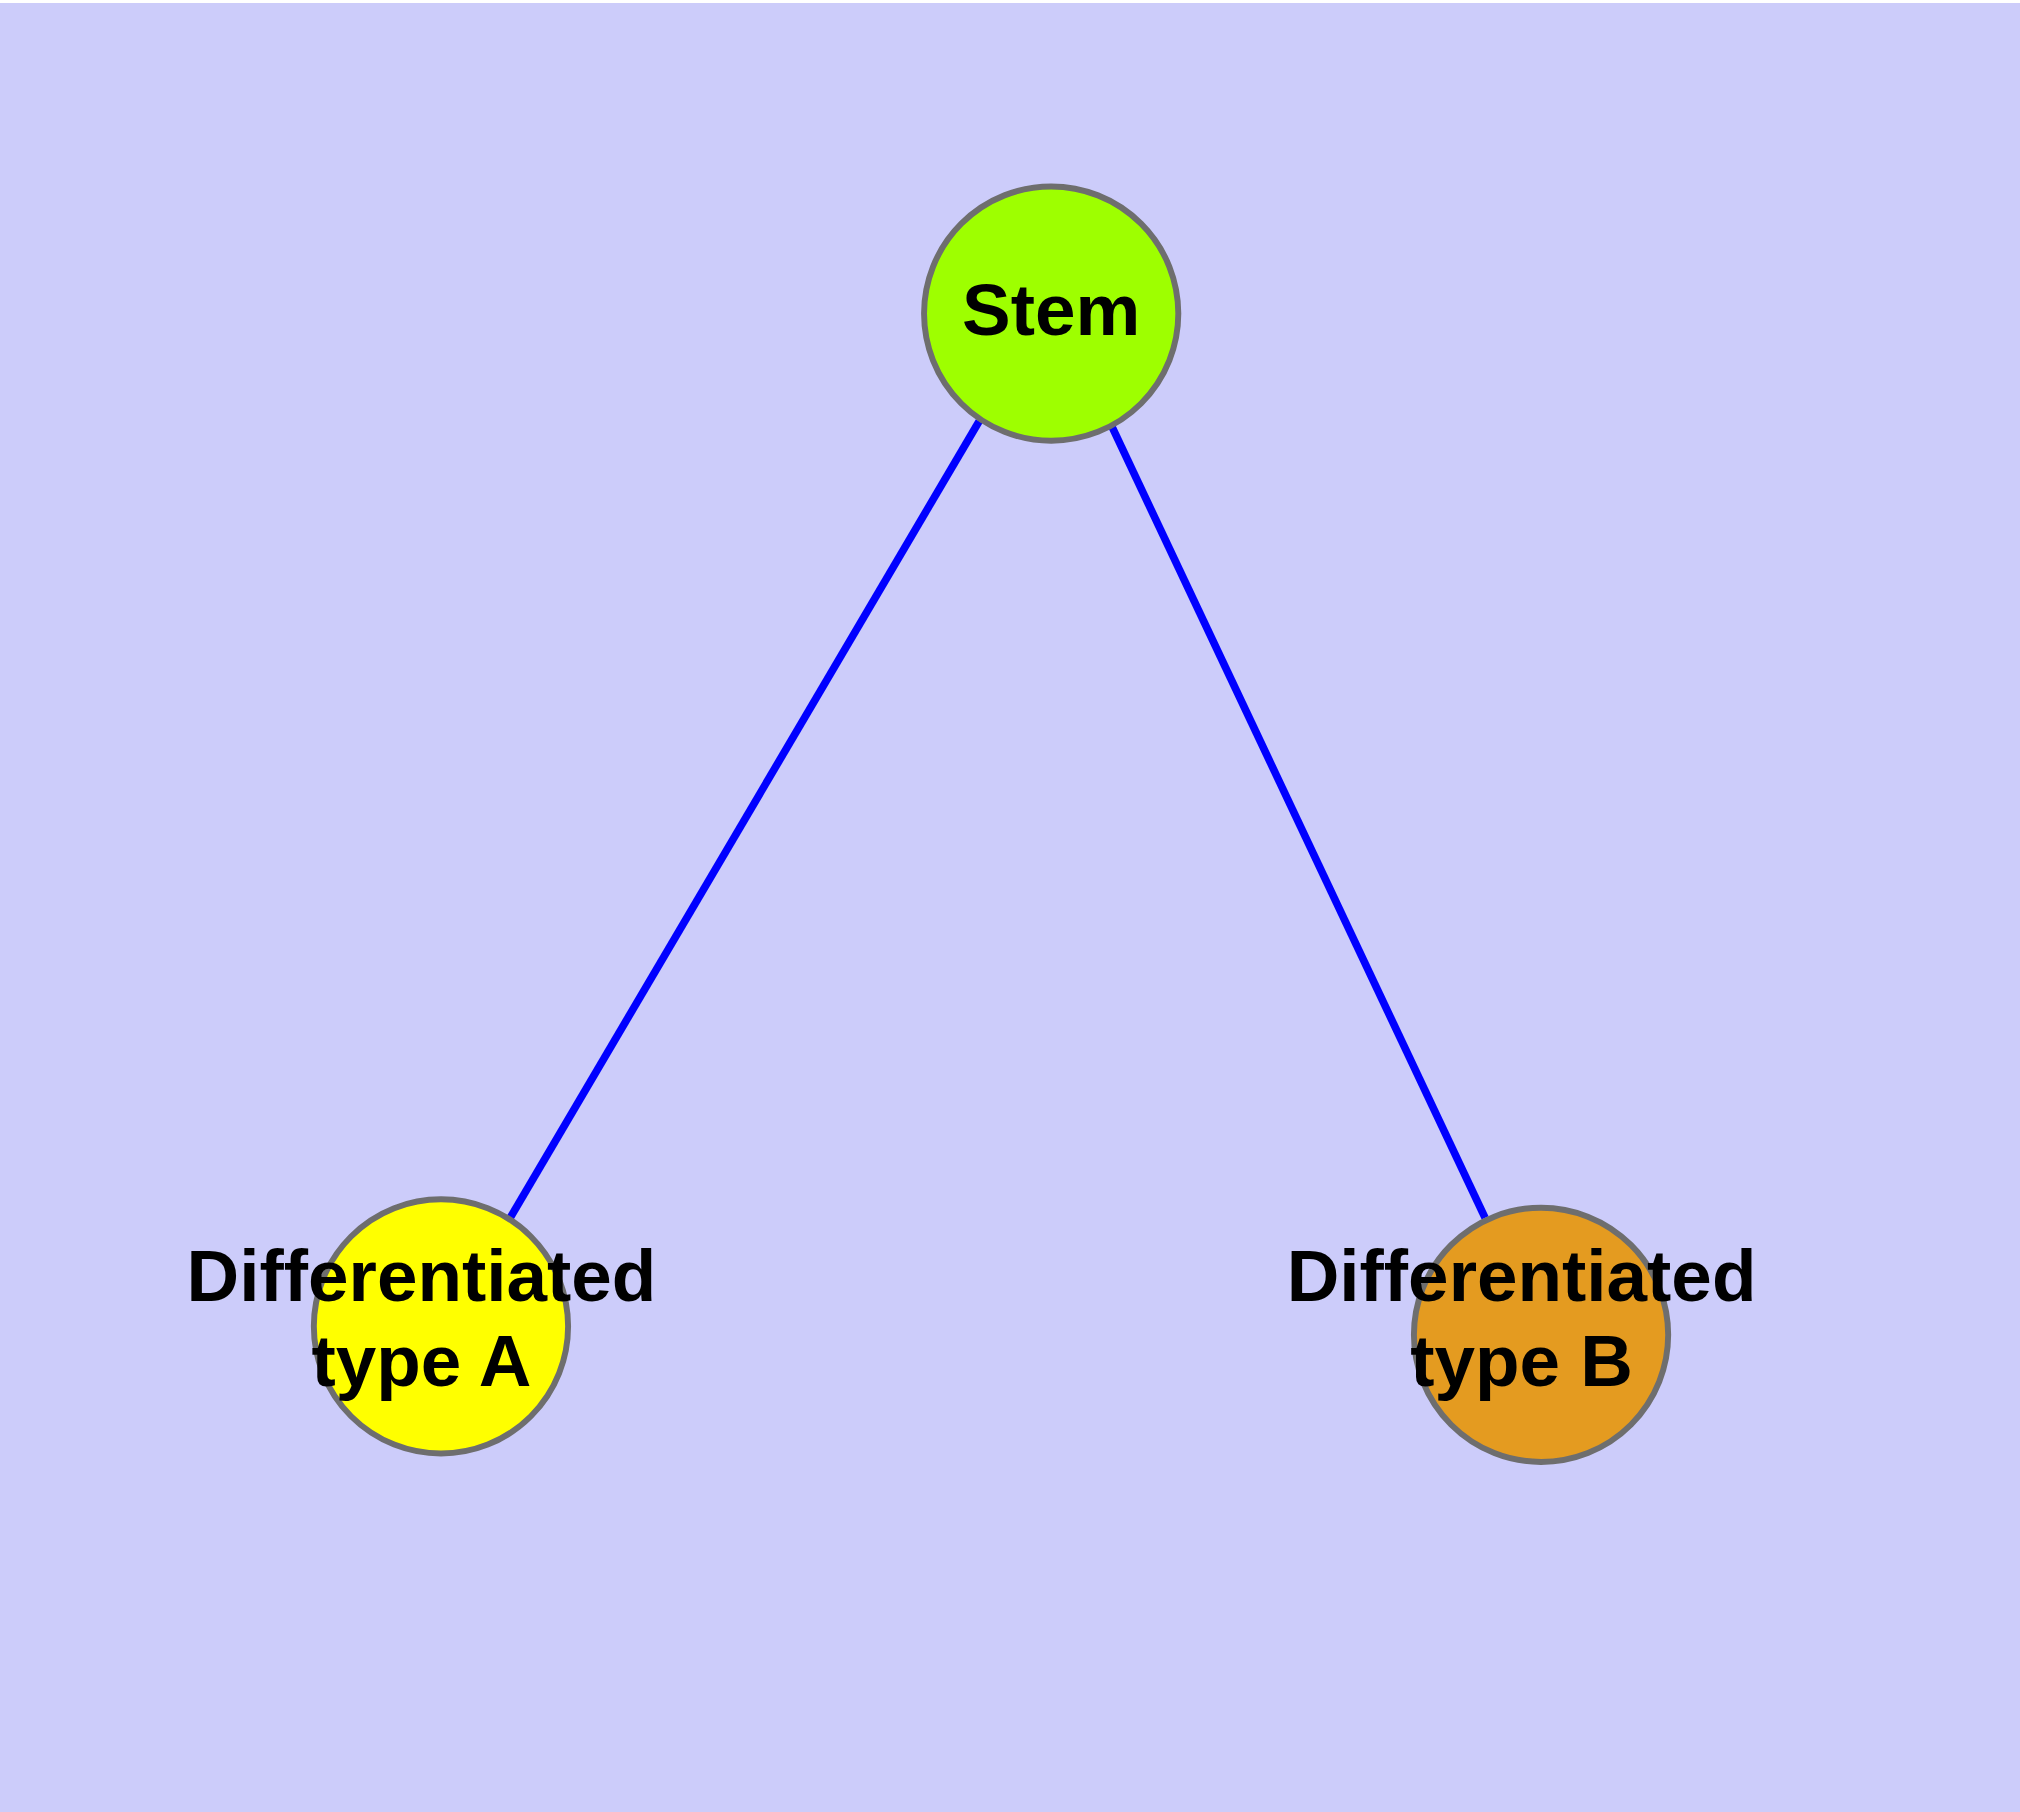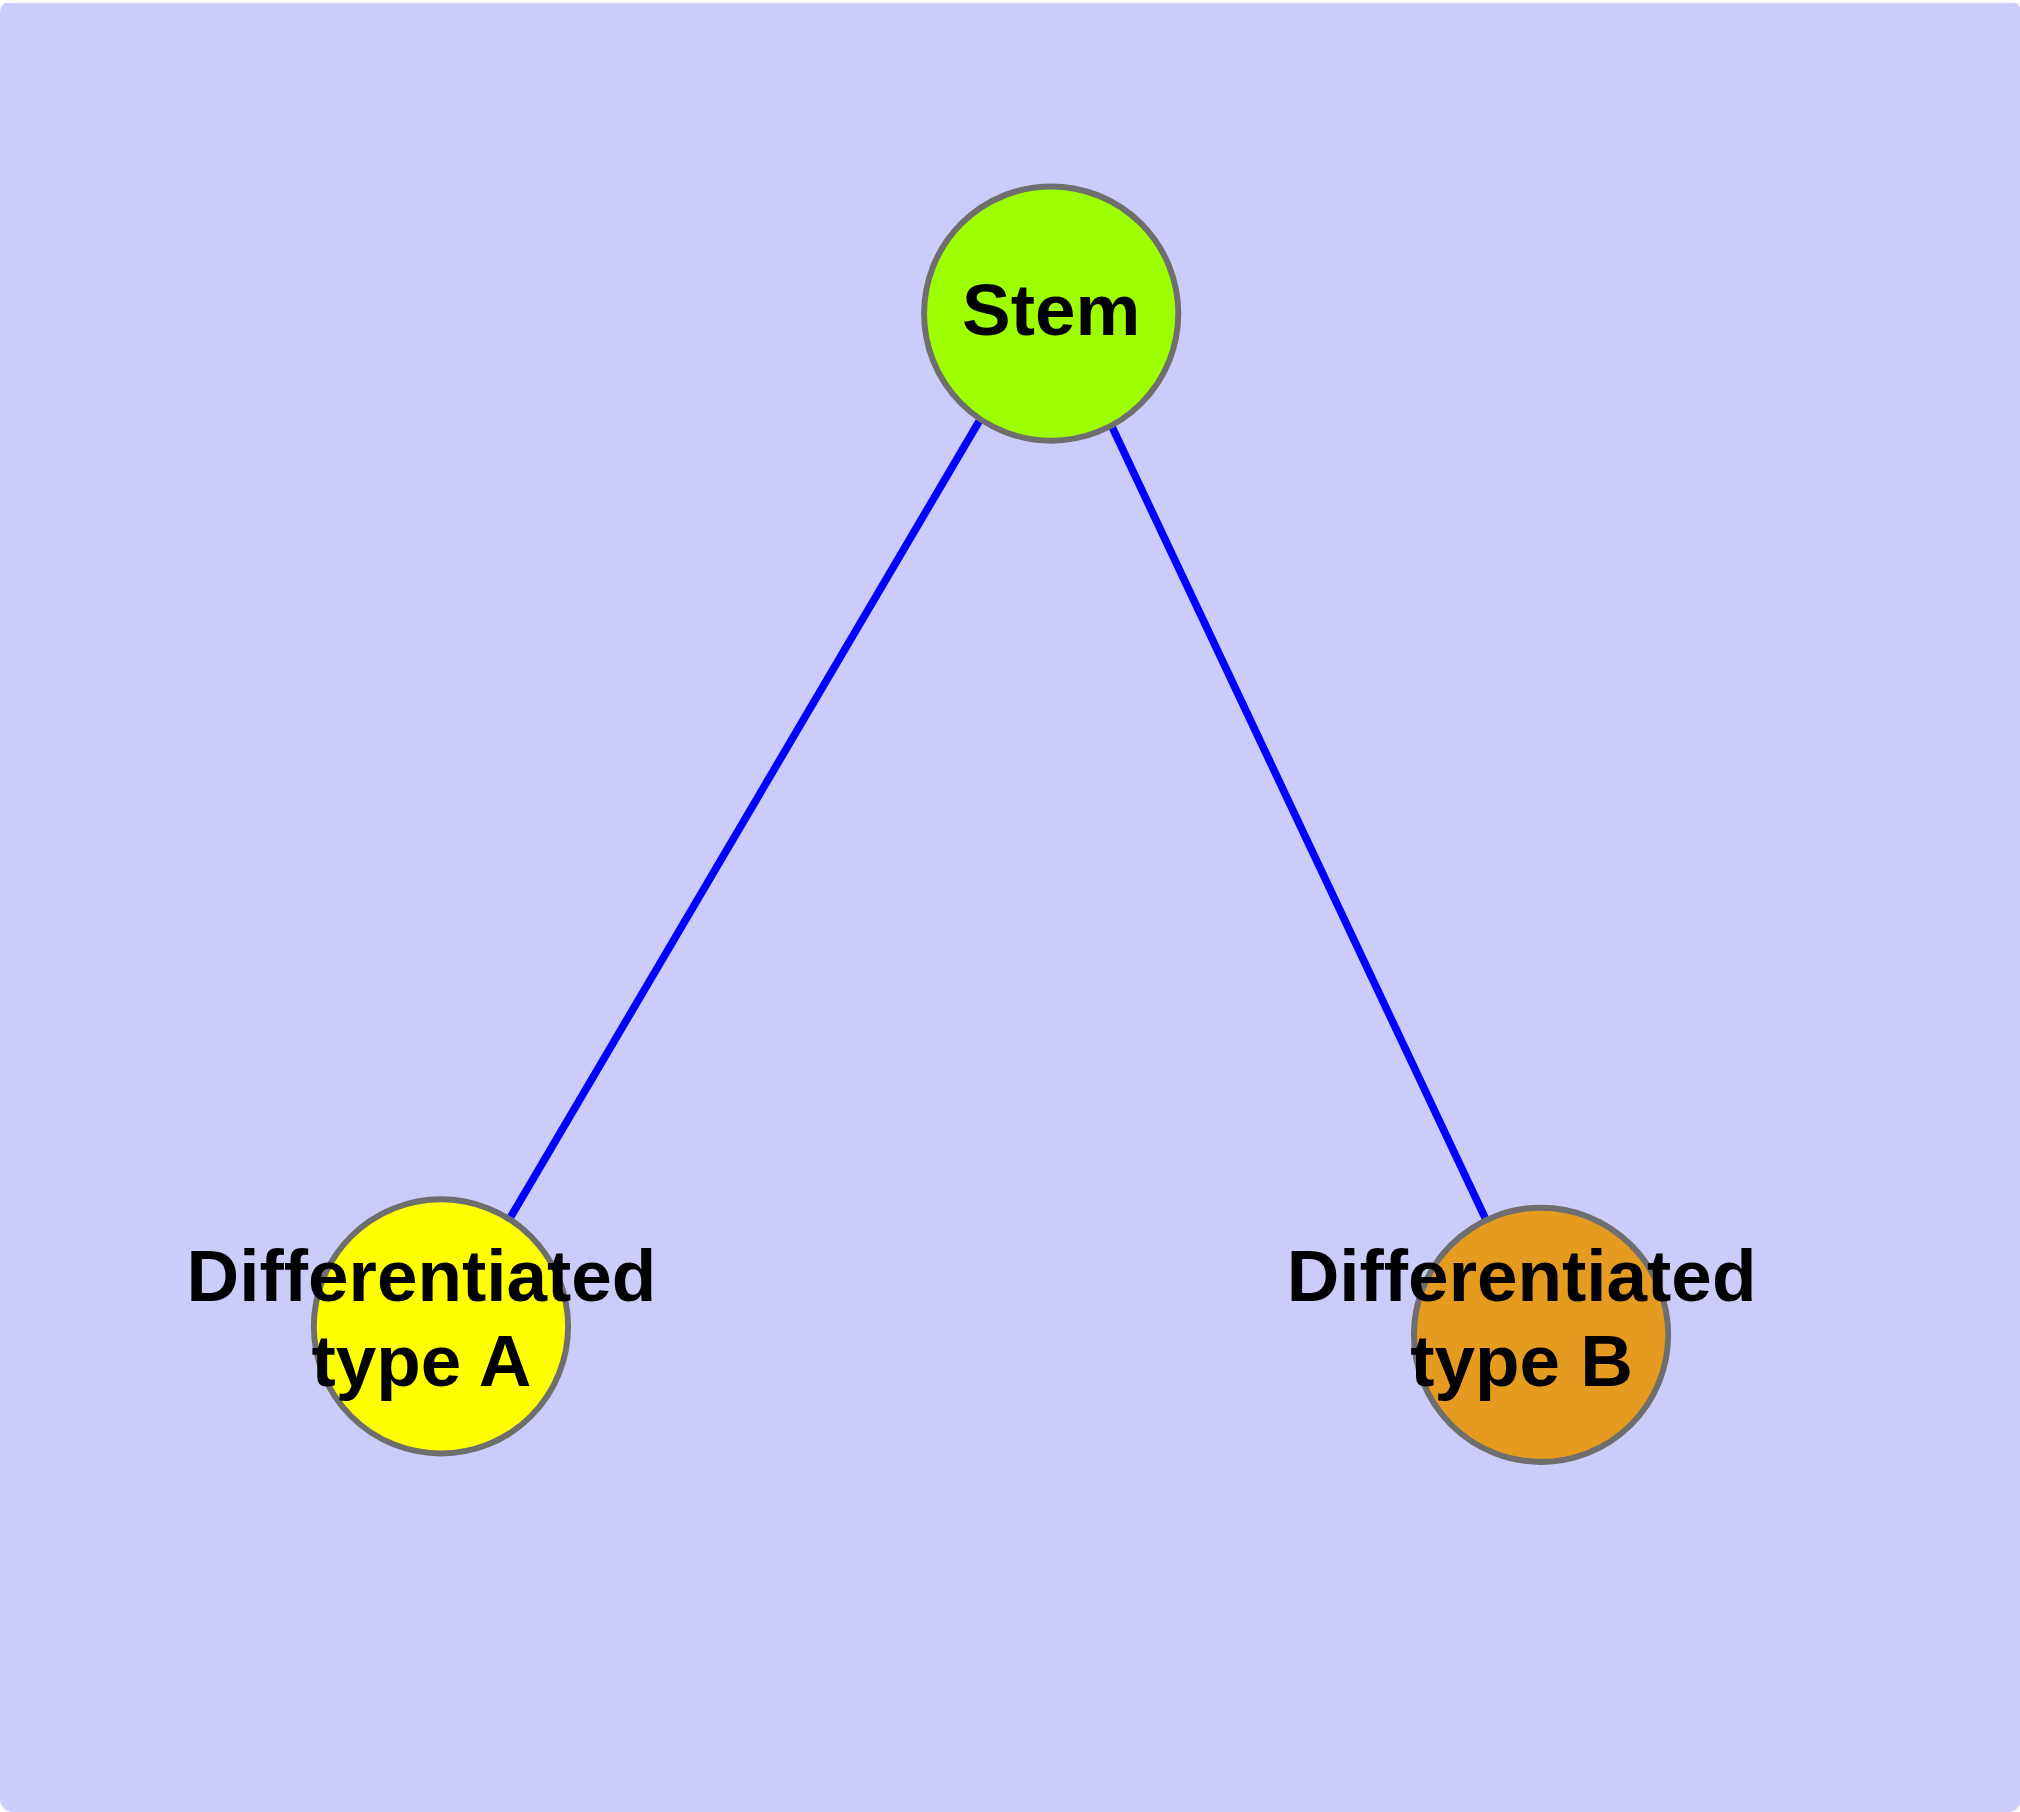--- a/index.html
+++ b/index.html
@@ -7,21 +7,20 @@
     padding: 0;
     background: #ffffff;
   }
   #canvas {
     position: relative;
     width: 2021px;
     height: 1812px;
     background: #ccccfa;
     overflow: hidden;
     font-family: "Liberation Sans", sans-serif;
-    border-radius: 13px;
   }
   #graph-svg {
     position: absolute;
     top: 0;
     left: 0;
     width: 2021px;
     height: 1812px;
   }
   .node-circle {
     stroke: #6e6e6e;

